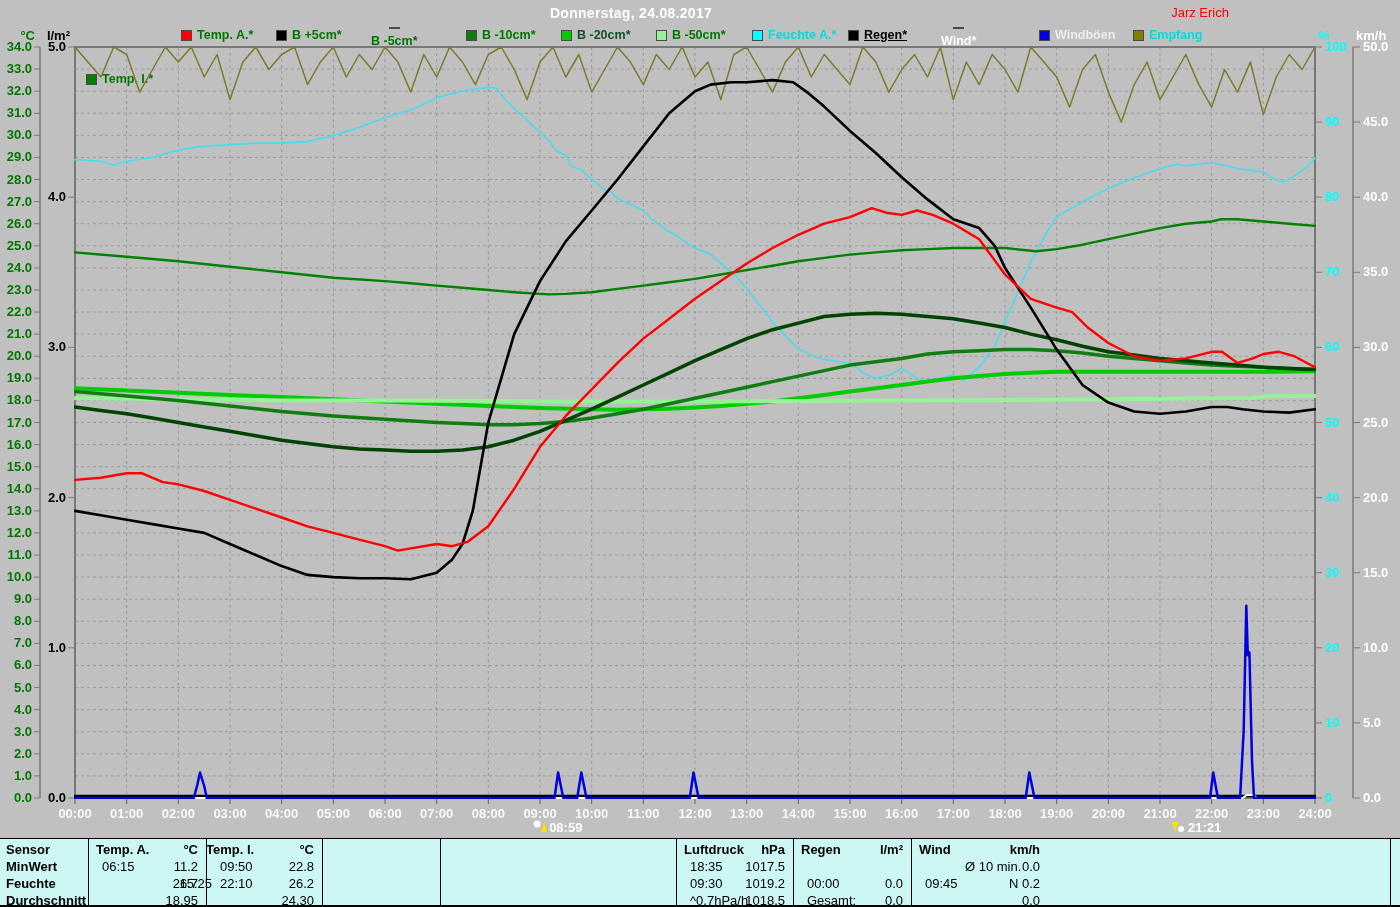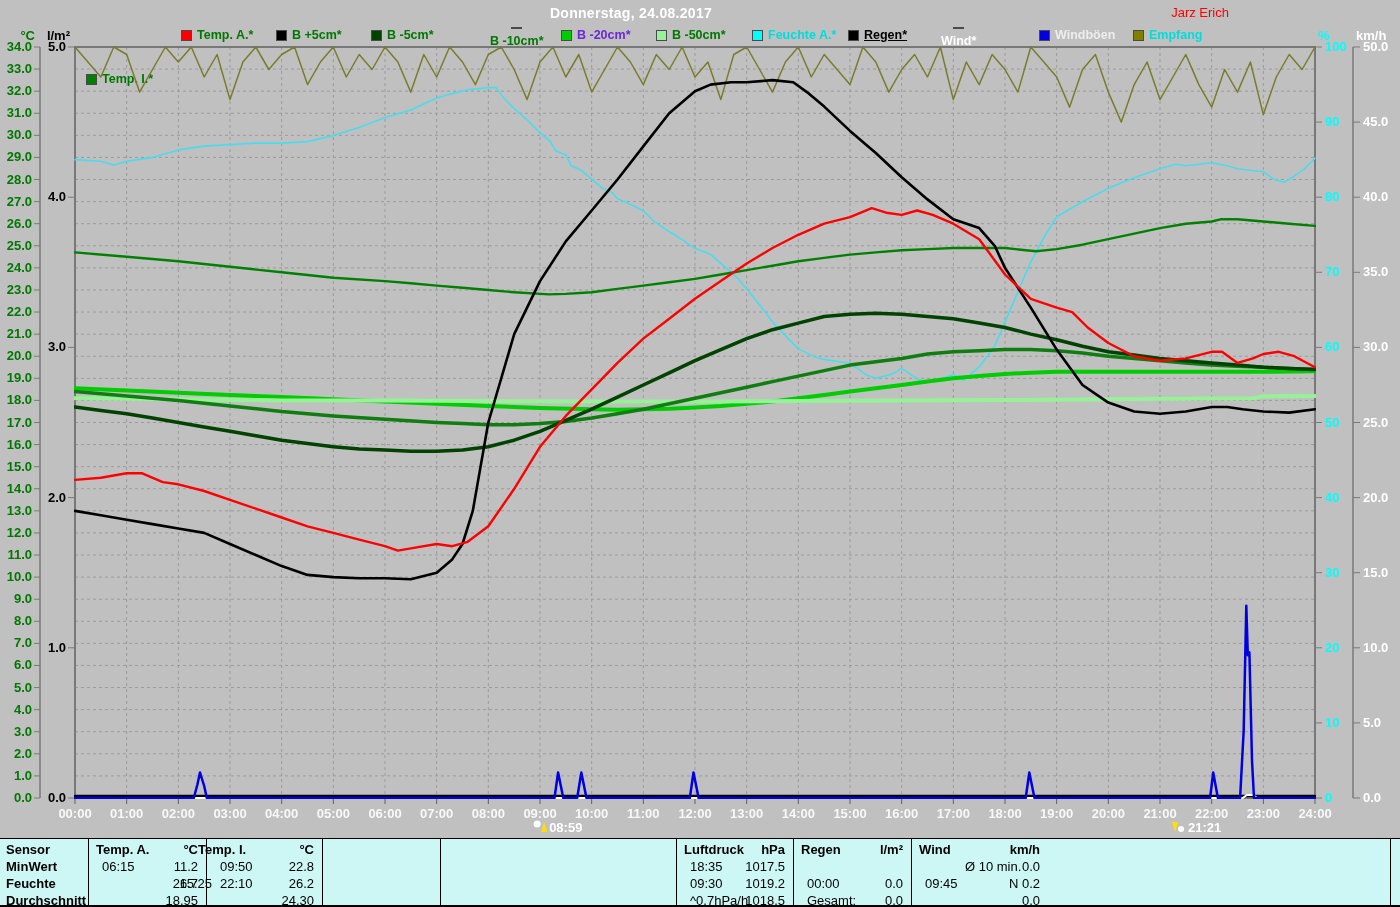--- a/index.html
+++ b/index.html
@@ -36,31 +36,31 @@
         <span style="color: rgb(0, 120, 0);">Temp. I.*</span>
       </span>
       <span class="litem" style="left: 181px;">
         <span class="sw" style="background: rgb(255, 0, 0);"></span>
         <span style="color: rgb(0, 120, 0);">Temp. A.*</span>
       </span>
       <span class="litem" style="left: 276px;">
         <span class="sw" style="background: rgb(0, 0, 0);"></span>
         <span style="color: rgb(0, 120, 0);">B +5cm*</span>
       </span>
-      <span class="litem" style="left: 371px;">
+      <span class="litem" style="left: 371px; flex-direction: column;">
         <span class="sw" style="background: rgb(0, 66, 0);"></span>
         <span style="color: rgb(0, 120, 0);">B -5cm*</span>
       </span>
-      <span class="litem" style="left: 490px; flex-direction: column;">
+      <span class="litem" style="left: 466px;">
         <span class="sw" style="background: rgb(15, 125, 15);"></span>
         <span style="color: rgb(0, 120, 0);">B -10cm*</span>
       </span>
       <span class="litem" style="left: 561px;">
         <span class="sw" style="background: rgb(0, 204, 0);"></span>
-        <span style="color: #6d28d9;">B -20cm*</span>
+        <span style="color: #14532d;">B -20cm*</span>
       </span>
       <span class="litem" style="left: 656px;">
         <span class="sw" style="background: rgb(151, 242, 151);"></span>
         <span style="color: rgb(0, 120, 0);">B -50cm*</span>
       </span>
       <span class="litem" style="left: 752px;">
         <span class="sw" style="background: rgb(0, 255, 255);"></span>
         <span style="color: rgb(0, 221, 221);">Feuchte A.*</span>
       </span>
       <span class="litem" style="left: 848px;">
@@ -359,21 +359,21 @@
       <div class="tcell bold" style="left: 6px; width: 80px; top: 19px;">MinWert</div>
       <div class="tcell bold" style="left: 6px; width: 80px; top: 36px;">Feuchte</div>
       <div class="tcell bold" style="left: 6px; width: 80px; top: 53px;">Durchschnitt</div>
       <div class="tcell bold" style="left: 96px; width: 102px; top: 2px;">Temp. A.</div>
       <div class="tcell bold rt" style="left: 96px; width: 102px; top: 2px;">°C</div>
       <div class="tcell " style="left: 102px; width: 96px; top: 19px;">06:15</div>
       <div class="tcell rt" style="left: 96px; width: 102px; top: 19px;">11.2</div>
       <div class="tcell " style="left: 116px; width: 96px; top: 36px; text-align: right;">15:25</div>
       <div class="tcell rt" style="left: 96px; width: 102px; top: 36px;">26.7</div>
       <div class="tcell rt" style="left: 96px; width: 102px; top: 53px;">18.95</div>
-      <div class="tcell bold" style="left: 198px; width: 100px; top: 2px;">Temp. I.</div>
+      <div class="tcell bold" style="left: 206px; width: 100px; top: 2px;">Temp. I.</div>
       <div class="tcell bold rt" style="left: 214px; width: 100px; top: 2px;">°C</div>
       <div class="tcell " style="left: 220px; width: 94px; top: 19px;">09:50</div>
       <div class="tcell rt" style="left: 214px; width: 100px; top: 19px;">22.8</div>
       <div class="tcell " style="left: 220px; width: 94px; top: 36px;">22:10</div>
       <div class="tcell rt" style="left: 214px; width: 100px; top: 36px;">26.2</div>
       <div class="tcell rt" style="left: 214px; width: 100px; top: 53px;">24.30</div>
       <div class="tcell bold" style="left: 684px; width: 101px; top: 2px;">Luftdruck</div>
       <div class="tcell bold rt" style="left: 684px; width: 101px; top: 2px;">hPa</div>
       <div class="tcell " style="left: 690px; width: 95px; top: 19px;">18:35</div>
       <div class="tcell rt" style="left: 684px; width: 101px; top: 19px;">1017.5</div>

